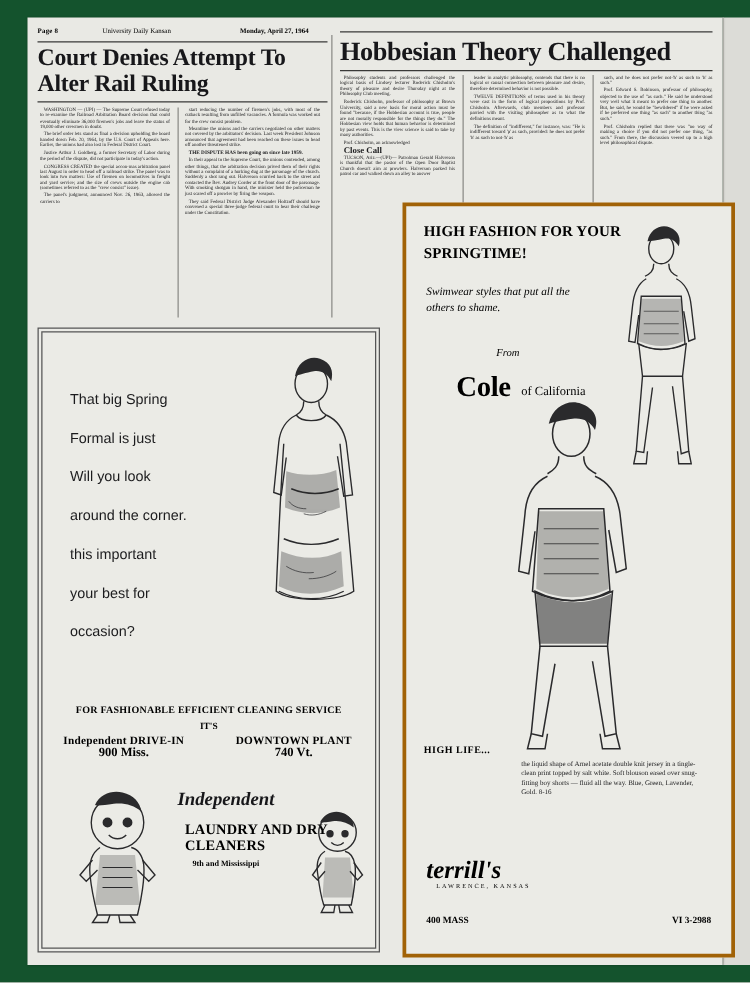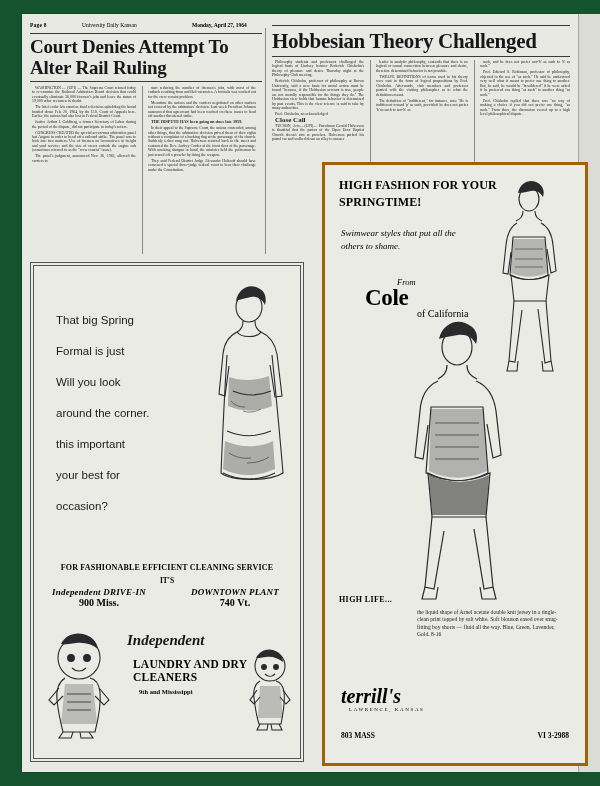--- a/index.html
+++ b/index.html
@@ -20,31 +20,31 @@
   .subhead{font-weight:bold;font-size:4.2px;}
   .nc-title{font-size:7px;font-weight:bold;margin:0 0 2px 0;text-indent:0;}
   .ad-left{position:absolute;left:8px;top:248px;width:272px;height:498px;border:1px solid #555;background:#ebebe6;}
   .ad-left-inner{position:absolute;left:0;top:0;right:0;bottom:0;border:1px solid #555;margin:2px;}
   .spring-lines{position:absolute;left:25px;top:42px;width:150px;font-family:Liberation Sans, sans-serif;font-size:11.5px;line-height:31px;color:#1b1b1d;}
   .lady{position:absolute;right:8px;top:18px;width:92px;height:250px;}
   .svc{position:absolute;left:0;right:0;top:300px;text-align:center;font-size:8px;font-weight:bold;letter-spacing:.2px;}
   .its{position:absolute;left:0;right:0;top:313px;text-align:center;font-size:7.5px;font-weight:bold;}
   .twocols{position:absolute;left:0;right:0;top:324px;display:flex;}
   .twocols>div{flex:1;text-align:center;}
-  .tc-t{font-size:9px;font-weight:bold;letter-spacing:.2px;font-style:italic;}
+  .tc-t{font-size:9px;font-weight:bold;letter-spacing:.2px;}
   .tc-b{font-size:10px;font-weight:bold;}
-  .logoblk{position:absolute;left:10px;top:365px;right:10px;height:118px;text-decoration:underline;}
+  .logoblk{position:absolute;left:25px;top:365px;right:10px;height:118px;text-decoration:underline;}
   .indep{position:absolute;left:86px;top:4px;width:120px;font-family:"Liberation Serif",serif;font-style:italic;font-size:15px;font-weight:bold;color:#17171a;}
   .ldc{position:absolute;left:92px;top:30px;width:116px;font-size:11.5px;font-weight:bold;line-height:13px;letter-spacing:.2px;}
   .addr{position:absolute;left:98px;top:60px;font-size:6.5px;font-weight:bold;}
   .ad-right{position:absolute;left:288px;top:148px;width:260px;height:598px;border:3px solid #a16207;background:#ebebe6;margin-left:12px;}
   .hf-title{position:absolute;left:14px;top:12px;width:200px;font-size:12px;font-weight:bold;line-height:17px;letter-spacing:.1px;}
   .swim{position:absolute;left:16px;top:62px;width:130px;font-style:italic;font-size:9px;line-height:13px;}
   .from{position:absolute;left:72px;top:112px;font-style:italic;font-size:8.5px;}
-  .cole{position:absolute;left:40px;top:120px;font-size:23px;font-weight:bold;letter-spacing:-.3px;}
+  .cole{position:absolute;left:40px;top:132px;font-size:23px;font-weight:bold;letter-spacing:-.3px;}
   .ofcal{position:absolute;left:92px;top:143px;font-size:10px;}
   .highlife{position:absolute;left:14px;top:430px;font-size:8px;font-weight:bold;letter-spacing:.4px;}
   .copy{position:absolute;left:92px;top:444px;width:150px;font-size:5.6px;line-height:7.4px;color:#1d1d1f;}
   .terrills{position:absolute;left:16px;top:520px;font-family:"Liberation Serif",serif;font-size:20px;font-style:italic;font-weight:bold;}
   .terr-sub{position:absolute;left:24px;top:542px;font-size:5px;letter-spacing:1.6px;}
   .ad-foot-l{position:absolute;left:16px;top:566px;font-size:7.5px;font-weight:bold;}
   .ad-foot-r{position:absolute;right:16px;top:566px;font-size:7.5px;font-weight:bold;}
   svg{display:block;overflow:visible;}
 </style>
 </head>
@@ -252,18 +252,18 @@
             <path d="M56 108h44M56 120h44M56 132h44M56 144h44"></path>
           </g>
         </svg>
       </div>
 
       <div class="highlife">HIGH LIFE...</div>
       <div class="copy">the liquid shape of Arnel acetate double knit jersey in a tingle-clean print topped by salt white. Soft blouson eased over snug-fitting boy shorts — fluid all the way. Blue, Green, Lavender, Gold.  8-16</div>
 
       <div class="terrills">terrill's</div>
       <div class="terr-sub">LAWRENCE, KANSAS</div>
-      <div class="ad-foot-l">803 MASS</div>
+      <div class="ad-foot-l">400 MASS</div>
       <div class="ad-foot-r">VI 3-2988</div>
     </div>
 
   </div>
 </div>
 
 </body></html>

